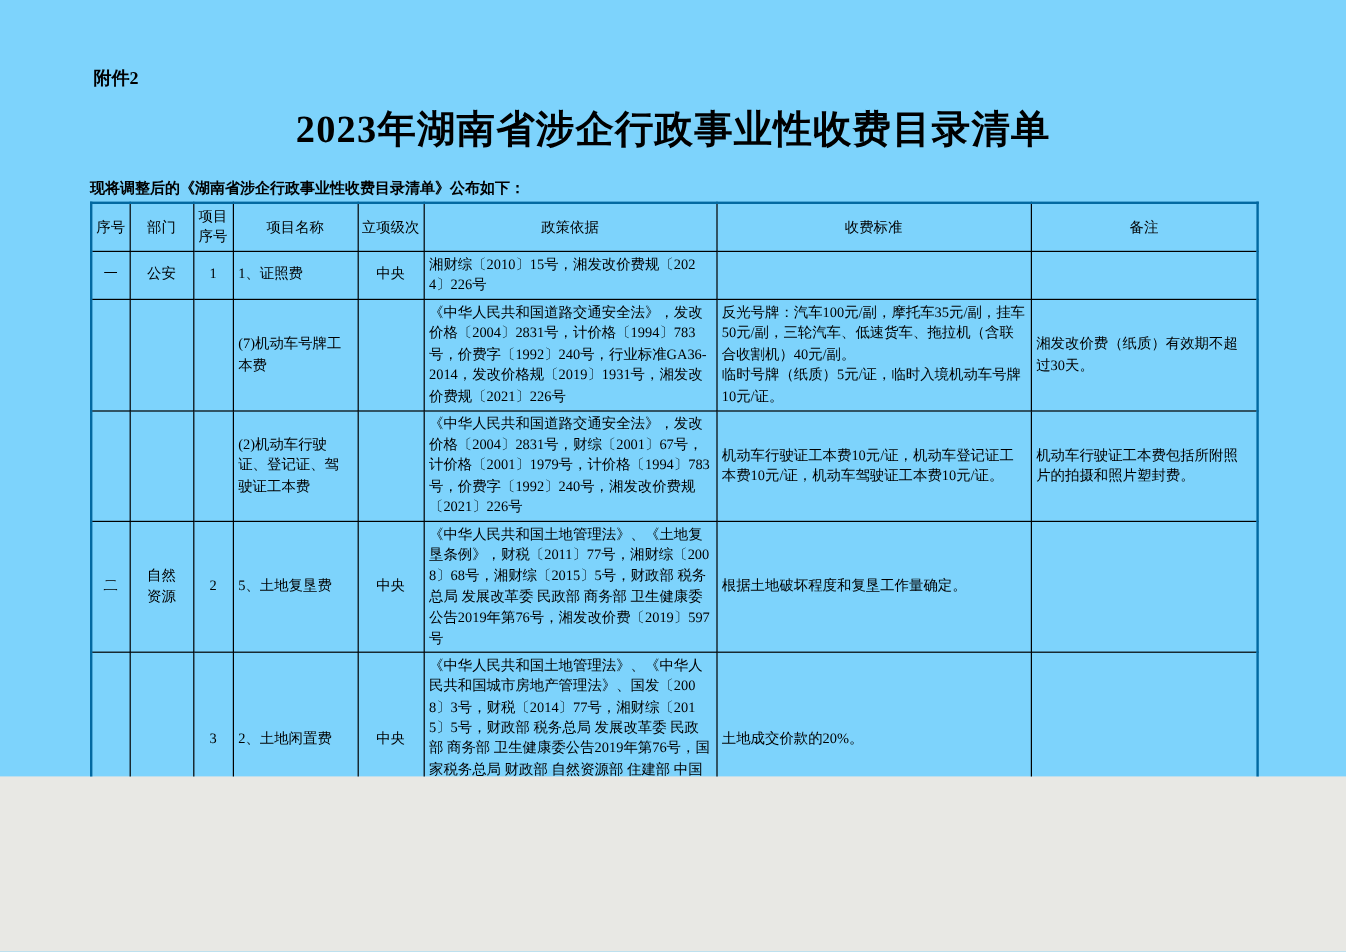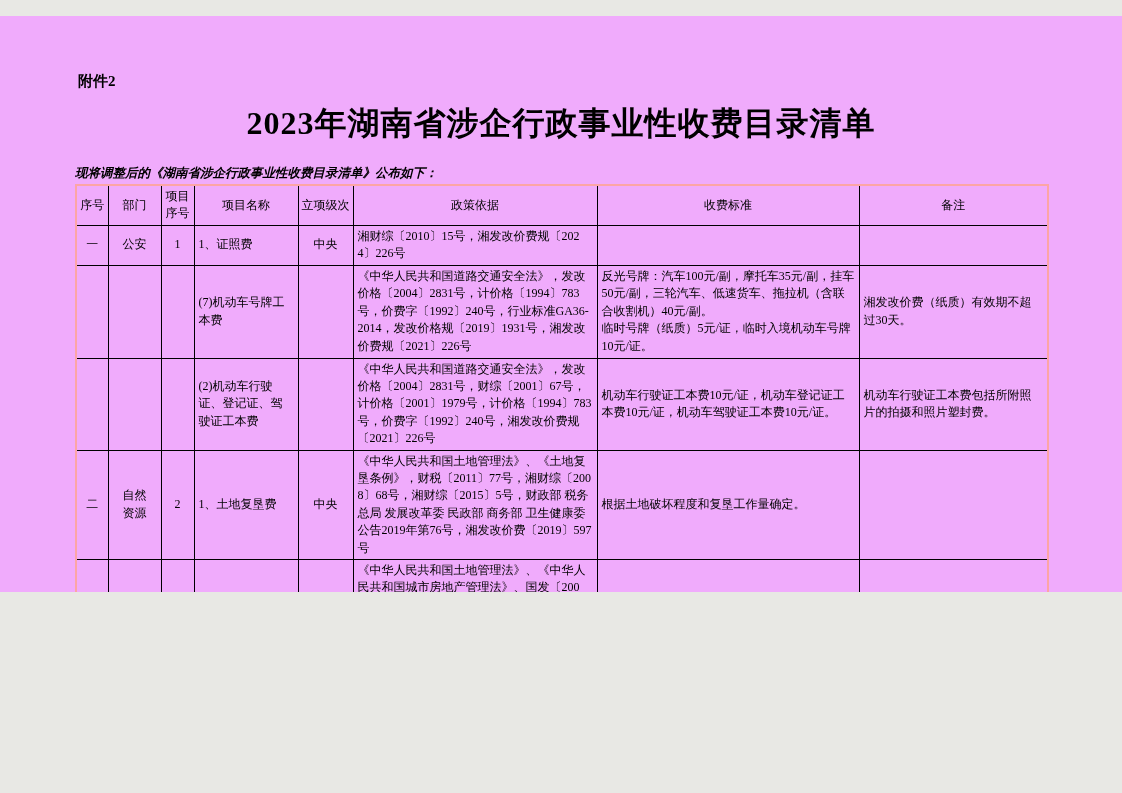--- a/index.html
+++ b/index.html
@@ -4,23 +4,23 @@
 <style>
   html,body{margin:0;padding:0;}
   body{
     background:#e8e8e4;
     font-family:"Liberation Serif","DejaVu Serif",serif;
     color:#000;
   }
   .page{
     position:relative;
     width:1122px;
-    height:576px;
-    margin:16px auto;
-    background:#f0abfc;
+    height:647px;
+    margin:0 auto;
+    background:#7dd3fc;
     overflow:hidden;
   }
   .attachment{
     position:absolute;
     left:78px; top:56px;
     font-size:15px;
     font-weight:bold;
   }
   .doc-title{
     position:absolute;
@@ -37,29 +37,28 @@
     width:100%;
     text-align:center;
     font-size:17px;
     font-weight:bold;
   }
   .intro{
     position:absolute;
     left:75px; top:149px;
     font-size:12.5px;
     font-weight:bold;
-    font-style:italic;
   }
   table.fee{
     position:absolute;
     left:75px; top:168px;
     width:972px;
     border-collapse:collapse;
     table-layout:fixed;
-    border:2px solid #fca5a5;
+    border:2px solid #0369a1;
     padding-left:28px;
   }
   table.fee th, table.fee td{
     border:1px solid #000;
     font-size:12px;
     font-weight:normal;
     line-height:1.45;
     vertical-align:middle;
     padding:2px 4px;
     white-space:pre-line;
@@ -140,21 +139,21 @@
         <td class="c"></td>
         <td class="l">《中华人民共和国道路交通安全法》，发改价格〔2004〕2831号，财综〔2001〕67号，计价格〔2001〕1979号，计价格〔1994〕783号，价费字〔1992〕240号，湘发改价费规〔2021〕226号</td>
         <td class="l">机动车行驶证工本费10元/证，机动车登记证工本费10元/证，机动车驾驶证工本费10元/证。</td>
         <td class="l">机动车行驶证工本费包括所附照片的拍摄和照片塑封费。</td>
       </tr>
       <tr style="height:89px">
         <td class="c">二</td>
         <td class="c">自然
 资源</td>
         <td class="c">2</td>
-        <td class="l">1、土地复垦费</td>
+        <td class="l">5、土地复垦费</td>
         <td class="c">中央</td>
         <td class="l">《中华人民共和国土地管理法》、《土地复垦条例》，财税〔2011〕77号，湘财综〔2008〕68号，湘财综〔2015〕5号，财政部 税务总局 发展改革委 民政部 商务部 卫生健康委公告2019年第76号，湘发改价费〔2019〕597号</td>
         <td class="l">根据土地破坏程度和复垦工作量确定。</td>
         <td class="l"></td>
       </tr>
       <tr style="height:117px">
         <td class="c"></td>
         <td class="c"></td>
         <td class="c">3</td>
         <td class="l">2、土地闲置费</td>

